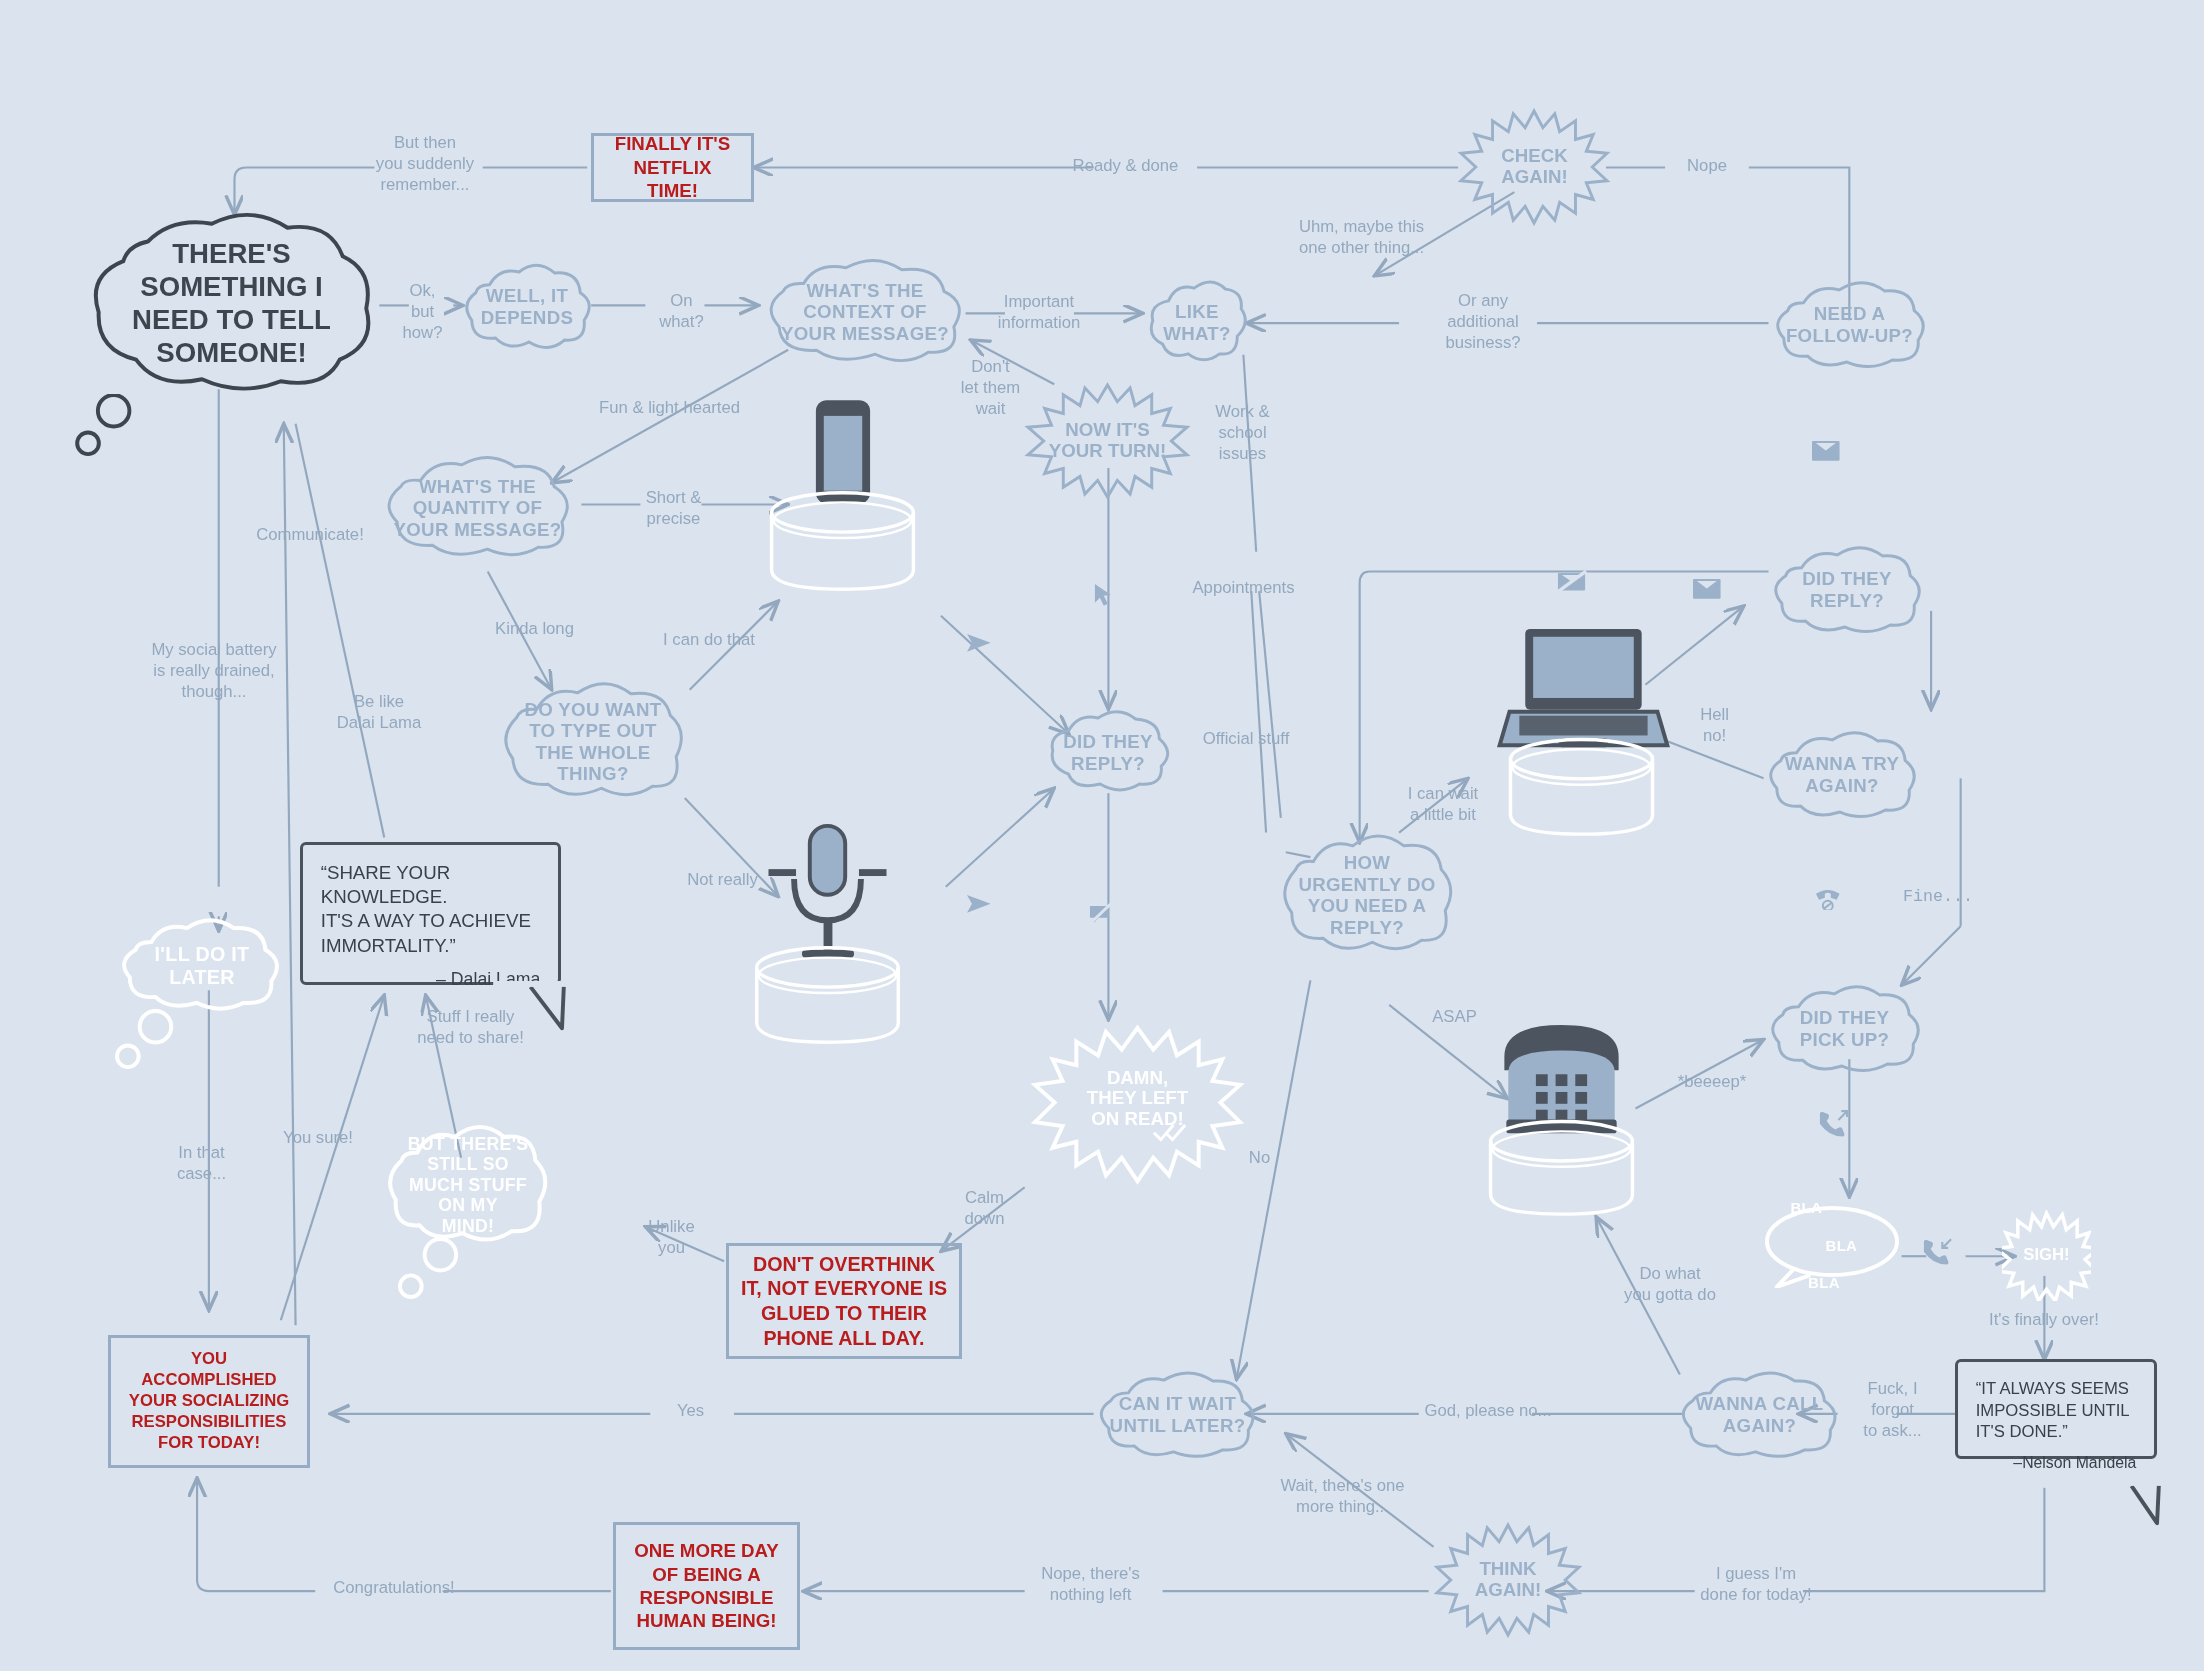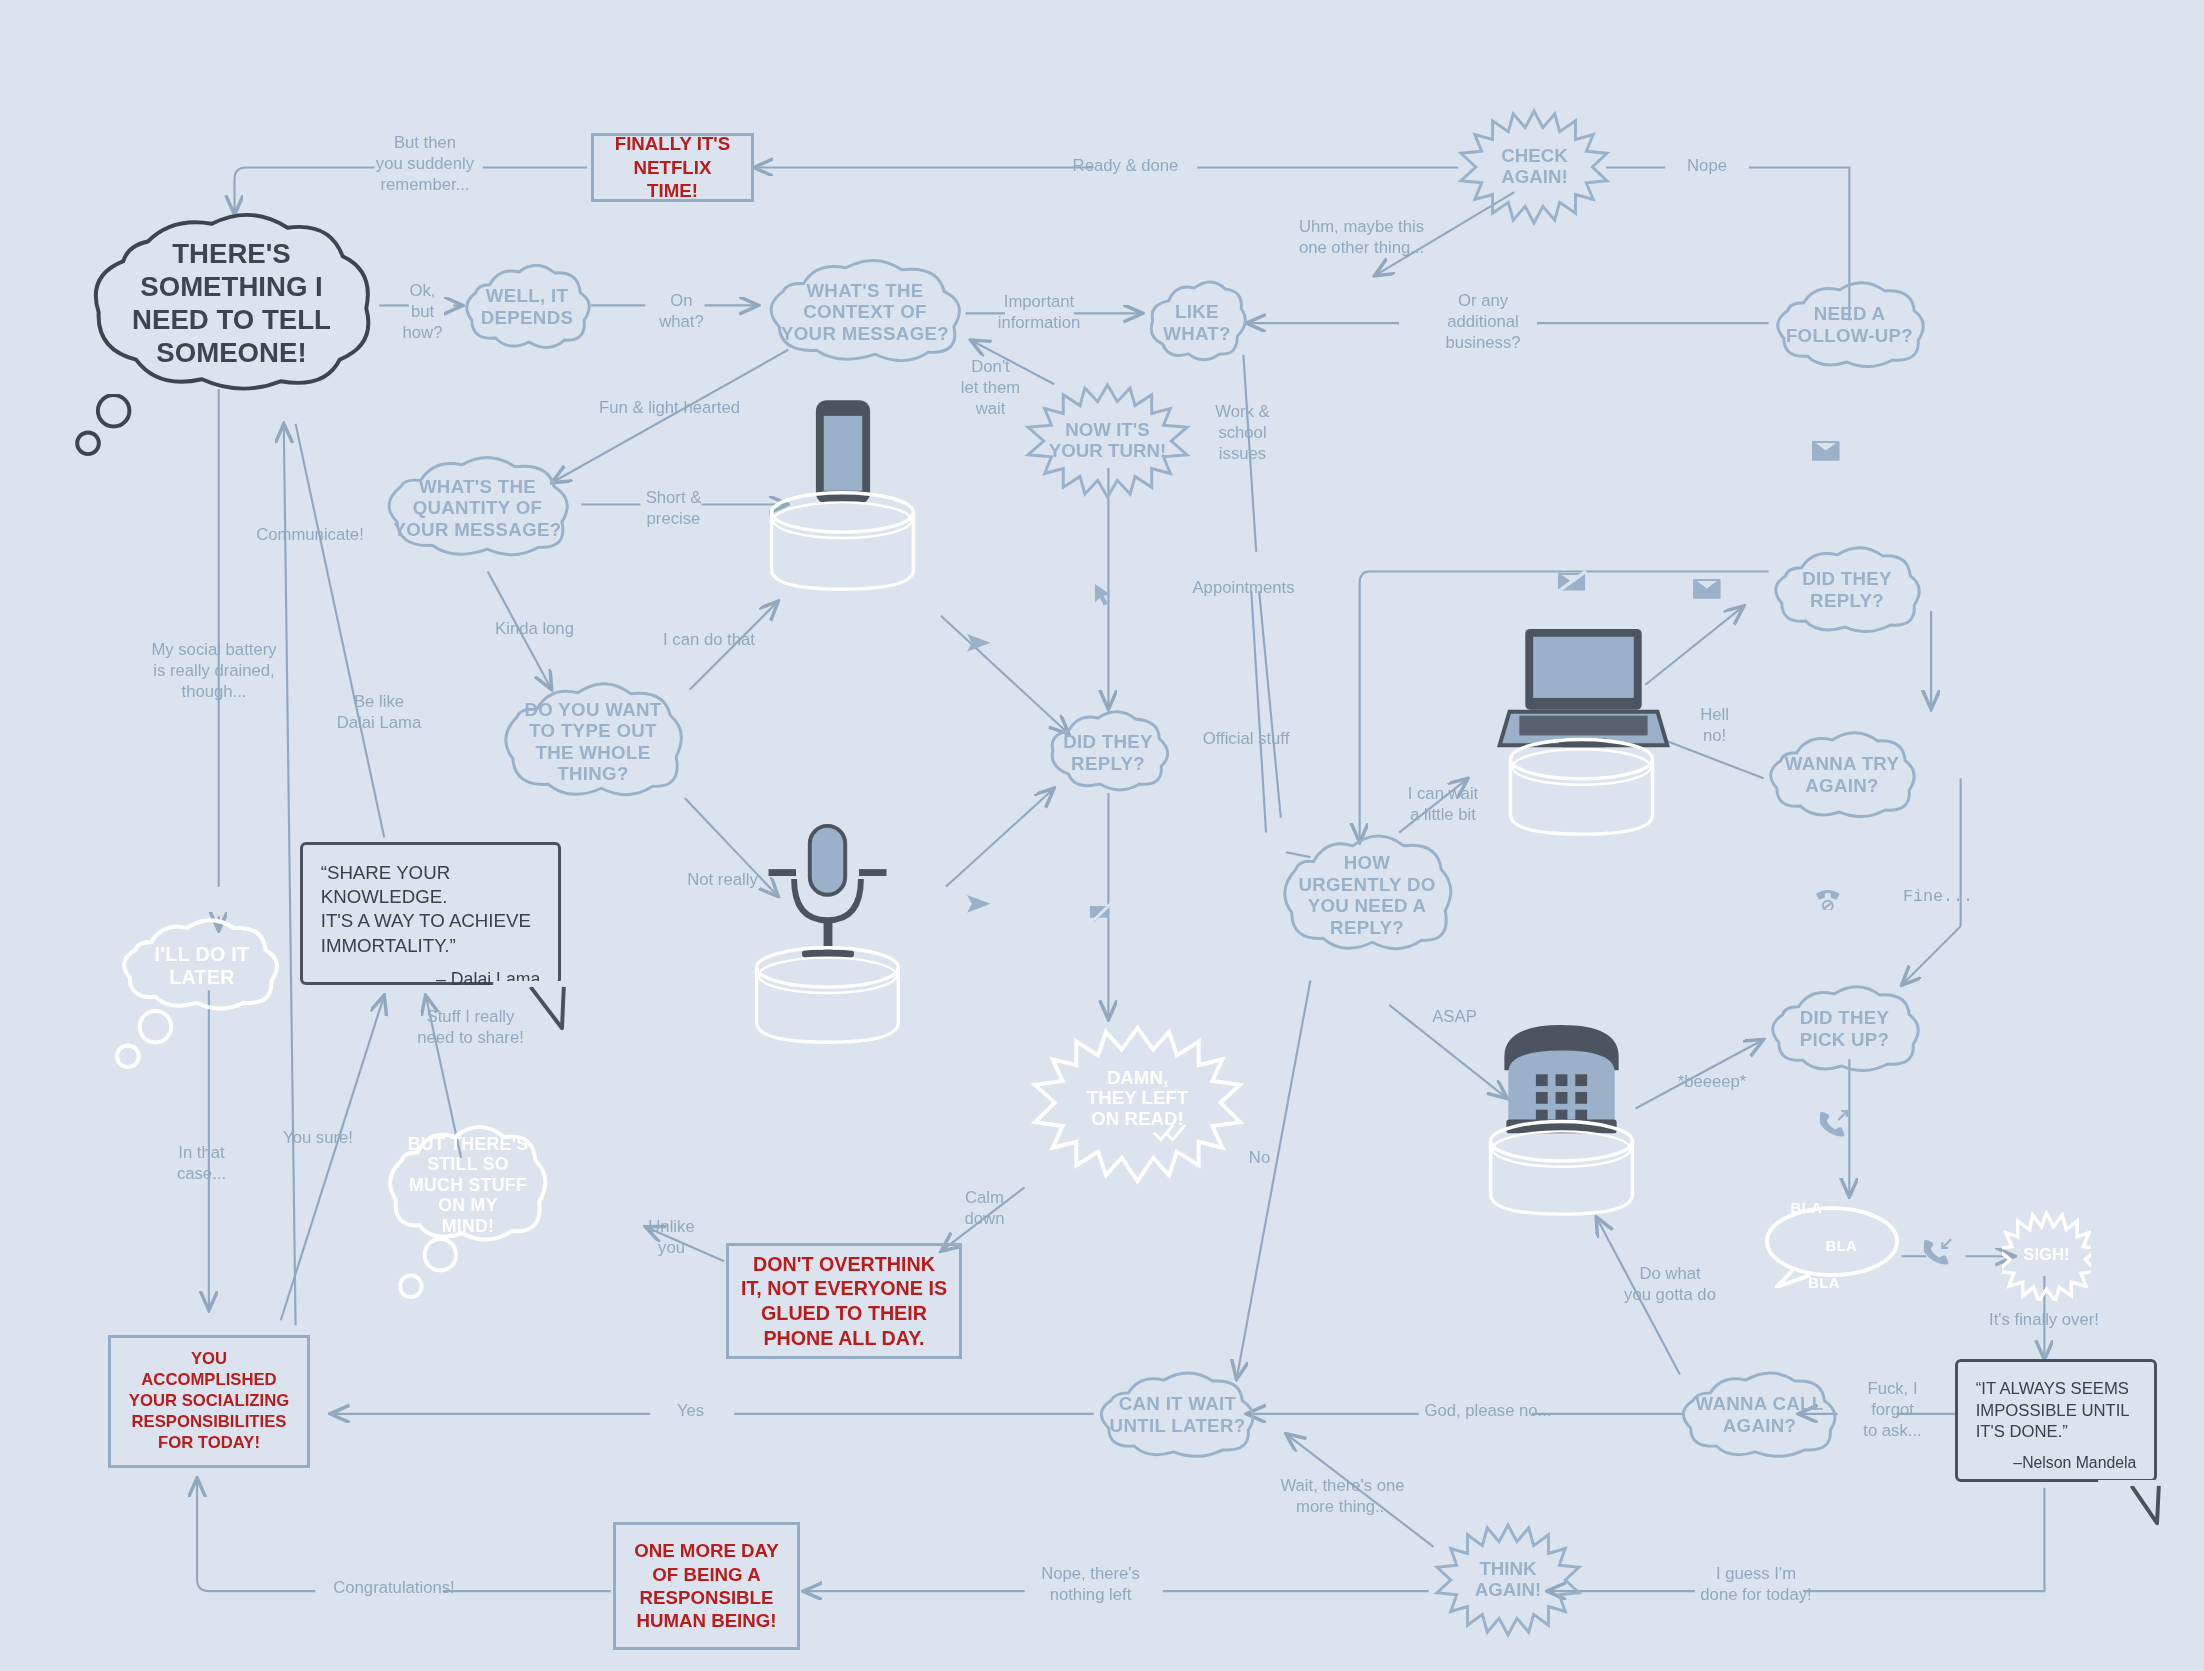--- a/index.html
+++ b/index.html
@@ -414,21 +414,21 @@
   </span>
 </div>
 
 <div class="node star white" style="left:2002px;top:1210px;width:89px;height:91px;font-size:16.7px;">
   <svg viewBox="0 0 90 92" preserveAspectRatio="none">
     <path d="M45,3 L52,17 L61,5 L65,20 L76,11 L76,27 L88,23 L82,37 L98,39 L84,50 L96,62 L80,64 L85,77 L70,73 L70,87 L58,78 L54,92 L45,80 L37,92 L32,78 L21,87 L21,73 L7,77 L12,64 L-4,62 L8,50 L-6,39 L10,37 L4,23 L16,27 L16,11 L28,20 L31,5 L40,17 Z" fill="none" stroke="#ffffff" stroke-width="3.5"></path>
   </svg>
   <span class="txt">SIGH!</span>
 </div>
 
-<div class="node quote" style="left:1955px;top:1359px;width:202px;height:123px;display:block;border-radius:5.9px;font-size:16.7px;">
+<div class="node quote" style="left:1955px;top:1359px;width:202px;height:100px;display:block;border-radius:5.9px;font-size:16.7px;">
   <span style="white-space:pre-line;display:block;">“IT ALWAYS SEEMS
 IMPOSSIBLE UNTIL
 IT'S DONE.”</span>
   <span class="author" style="font-size:15.8px;">–Nelson Mandela</span>
 </div>
 <svg style="position:absolute;left:2098px;top:1480px;width:69px;height:54px;" viewBox="0 0 70 55" width="69" height="54">
   <path d="M4,2 L62,2 L60,44 L34,6" fill="#dbe4ee" stroke="#4a525c" stroke-width="4" stroke-linejoin="round"></path>
   <rect x="0" y="0" width="66" height="6" fill="#dbe4ee"></rect>
 </svg>
 

